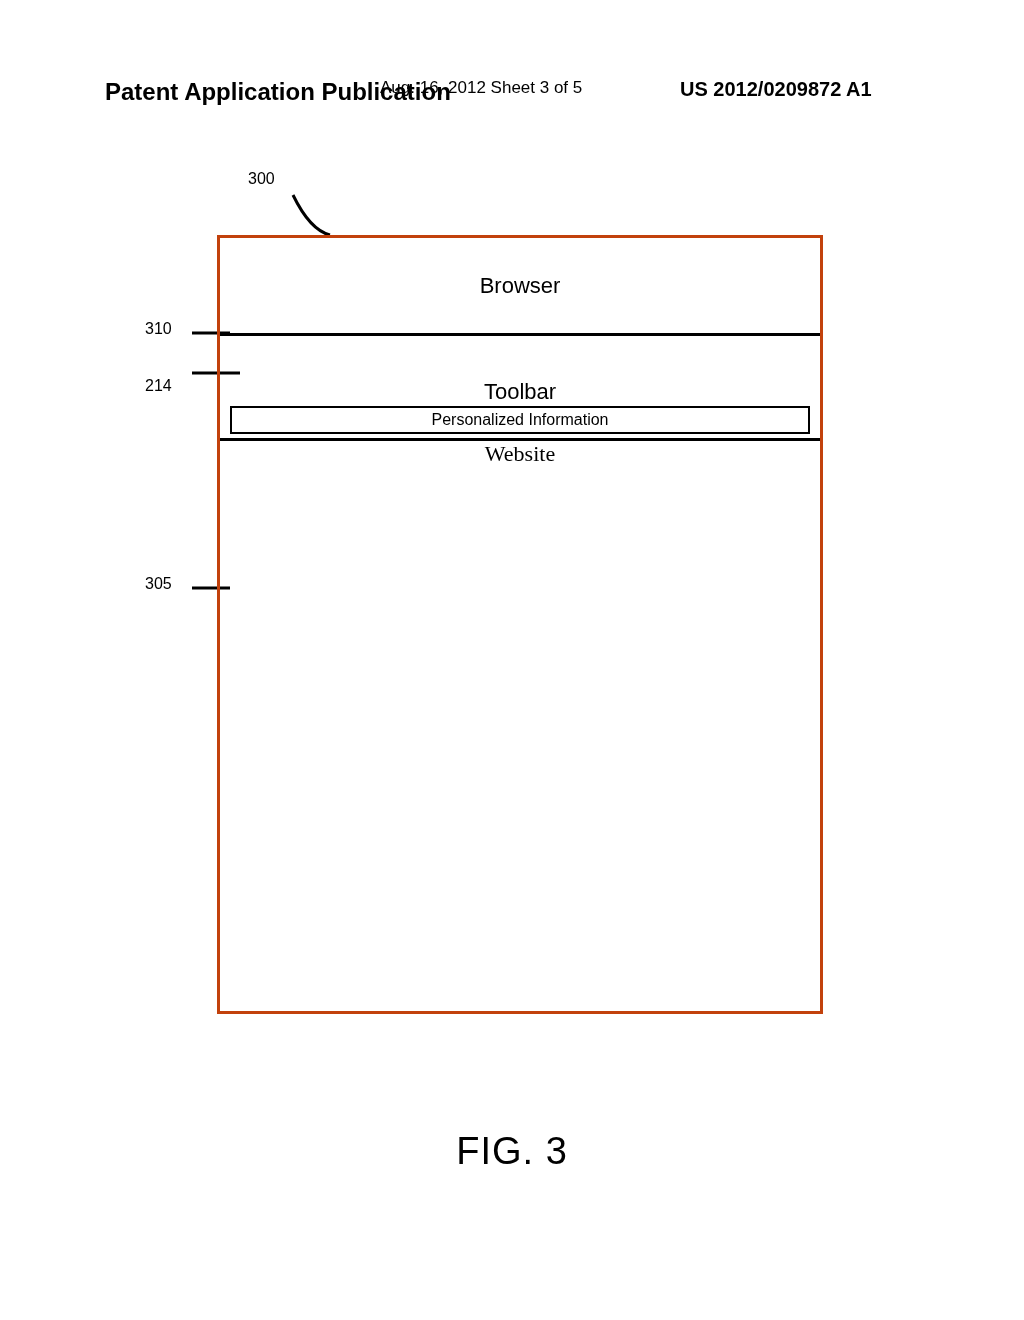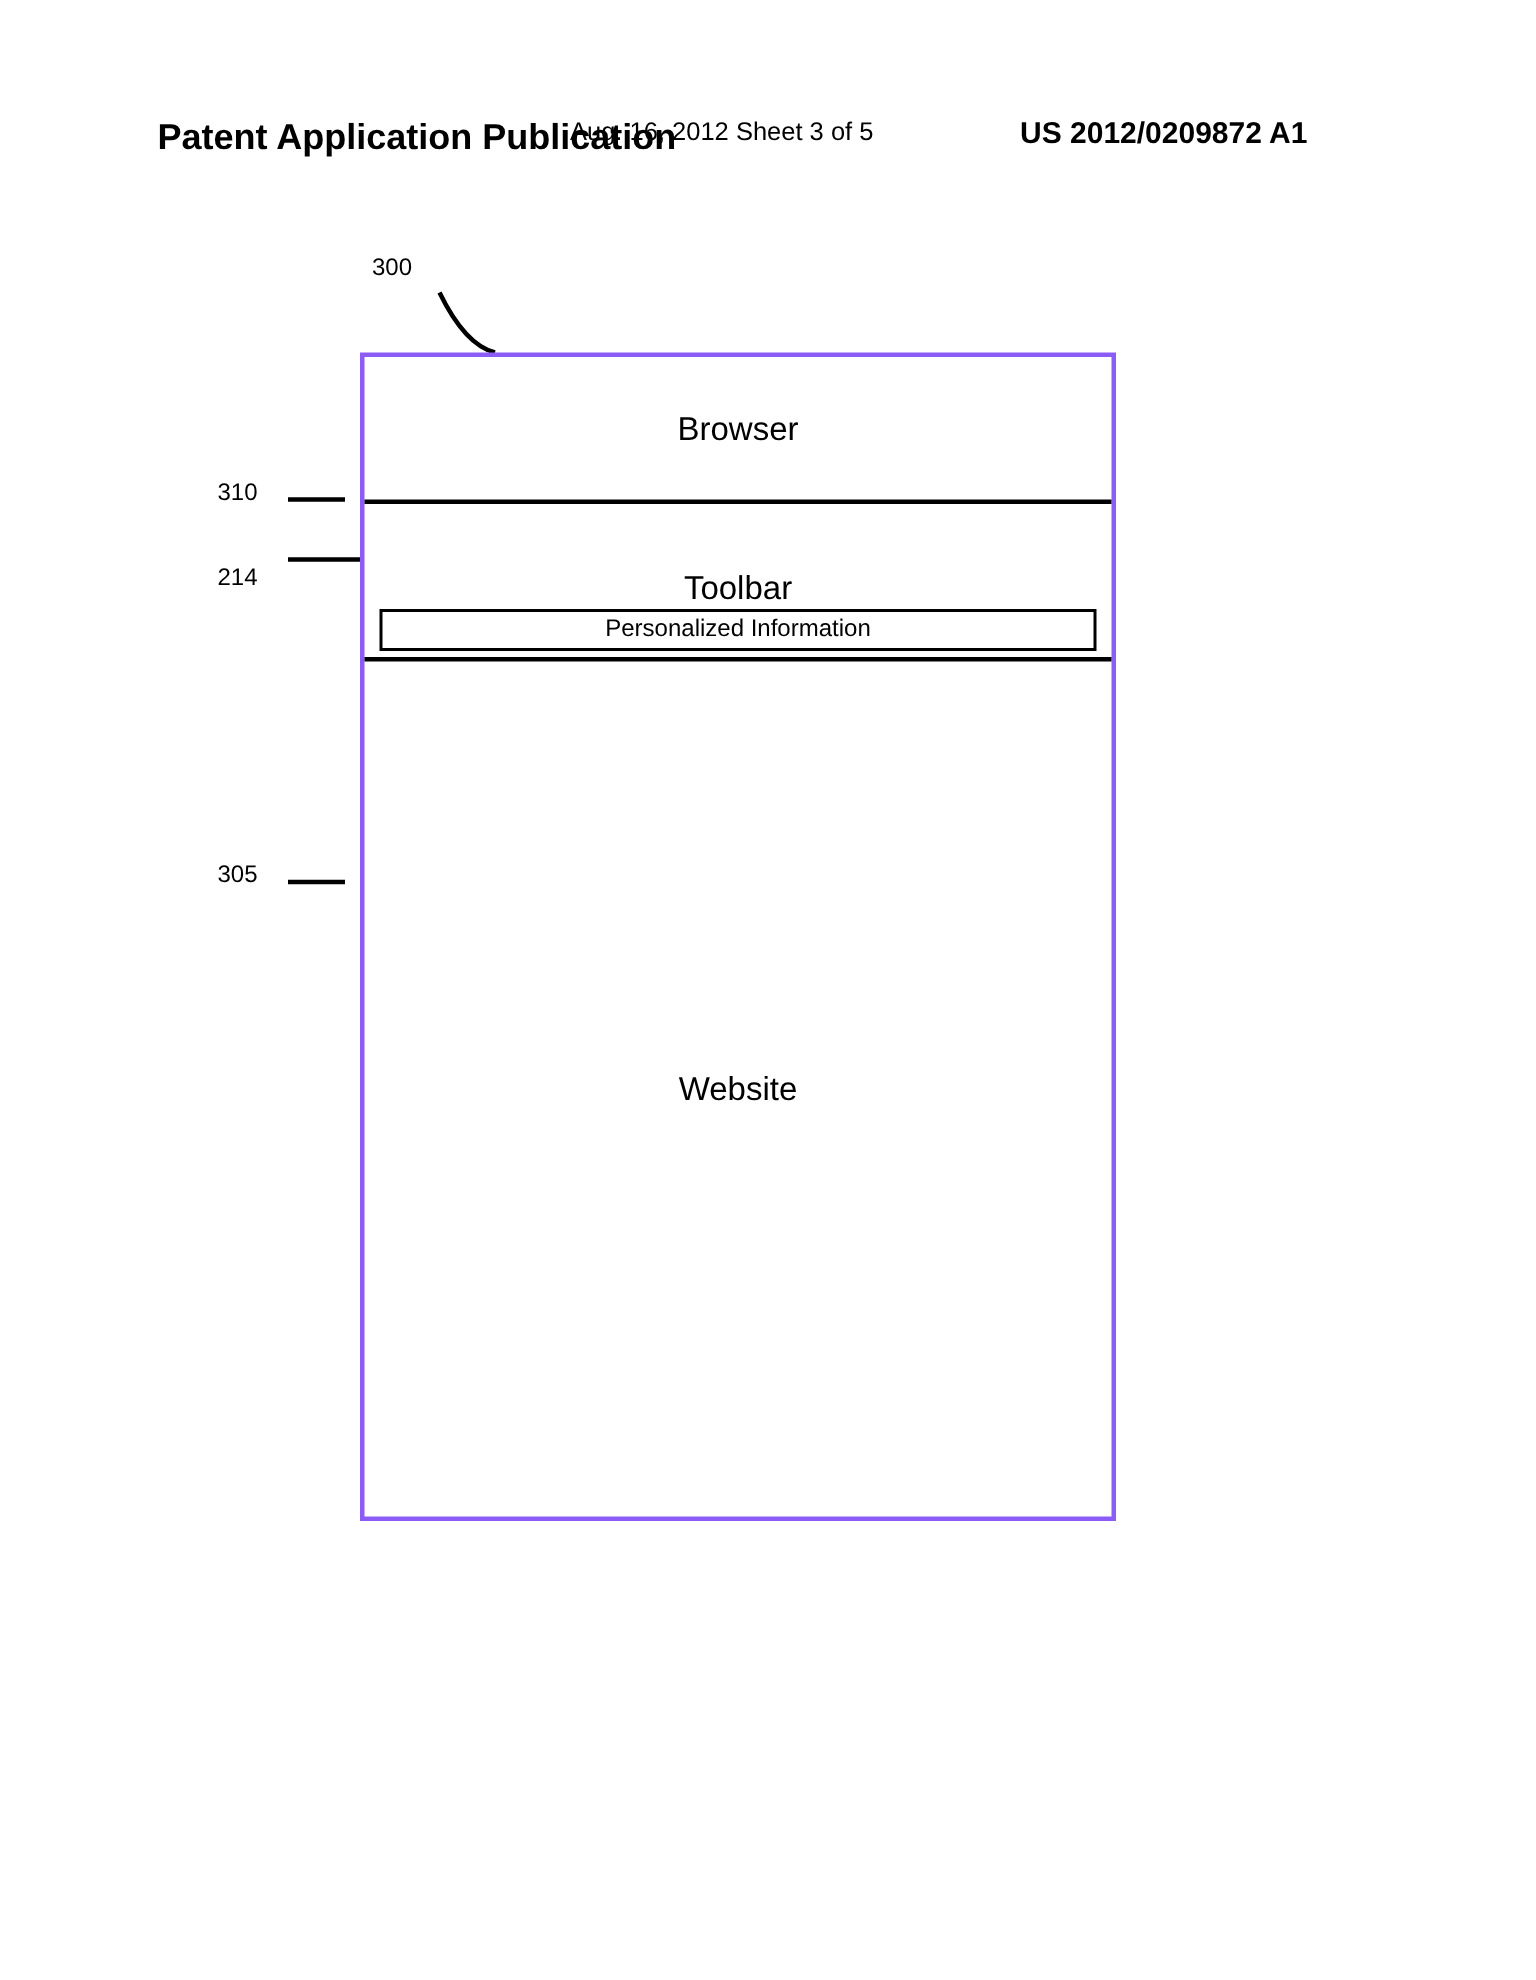--- a/index.html
+++ b/index.html
@@ -9,27 +9,27 @@
   
   .hdr { position: absolute; top: 78px; left: 0; width: 1024px; }
   .hdr .left { position: absolute; left: 105px; font-weight: 700; font-size: 24px; }
   .hdr .mid  { position: absolute; left: 380px; font-size: 17px; }
   .hdr .right{ position: absolute; left: 680px; font-weight: 700; font-size: 20px; }
 
   
   .fig-caption { position: absolute; left: 0; width: 1024px; text-align: center; top: 1130px; font-size: 38px; letter-spacing: 1px; }
 
   
-  .frame { position: absolute; left: 240px; top: 235px; width: 504px; border: 3px solid #8b5cf6; }
+  .frame { position: absolute; left: 217px; top: 235px; width: 606px; border: 3px solid #c2410c; }
   .section { width: 100%; text-align: center; font-size: 22px; }
   .browser-section  { height: 98px; border-bottom: 3px solid #000; display: flex; align-items: center; justify-content: center; }
   .toolbar-section  { height: 66px; border-bottom: 3px solid #000; position: relative; margin-top: 39px; }
   .toolbar-label    { text-align: center; font-size: 22px; padding-top: 4px; }
   .pers-box         { position: absolute; left: 10px; right: 10px; bottom: 4px; height: 28px; border: 2px solid #000; display: flex; align-items: center; justify-content: center; font-size: 16px; }
-  .website-section  { height: 570px; display: flex; align-items: center; justify-content: center; }
+  .website-section  { height: 570px; display: flex; align-items: flex-start; justify-content: center; font-family: Liberation Serif, serif; }
 
   
   .ref { position: absolute; font-size: 16px; }
   .ref-300 { left: 248px; top: 170px; }
   .ref-310 { left: 145px; top: 320px; }
   .ref-214 { left: 145px; top: 360px; margin-top: 17px; }
   .ref-305 { left: 145px; top: 575px; }
 
   
   .leaders { position: absolute; left: 0; top: 0; width: 1024px; height: 1320px; pointer-events: none; }
@@ -69,14 +69,15 @@
       <div class="toolbar-label">Toolbar</div>
       <div class="pers-box">
         <span>Personalized Information</span>
       </div>
     </div>
     <div class="section website-section">
       <span>Website</span>
     </div>
   </div>
 
+  <div class="fig-caption">FIG. 3</div>
 
 </div>
 
 </body></html>

